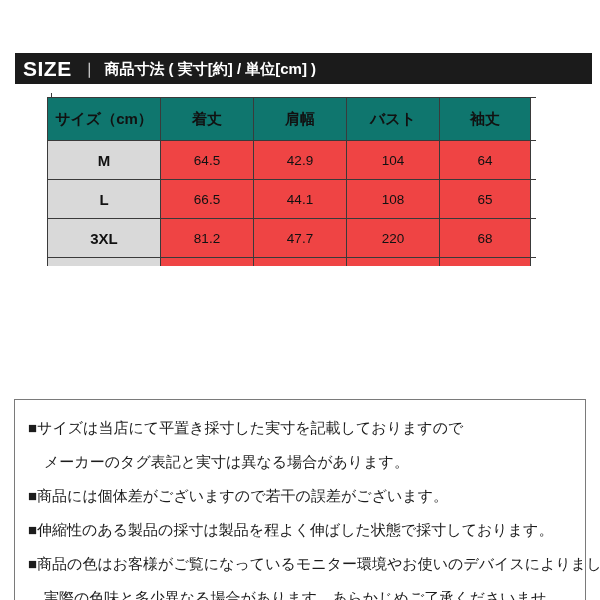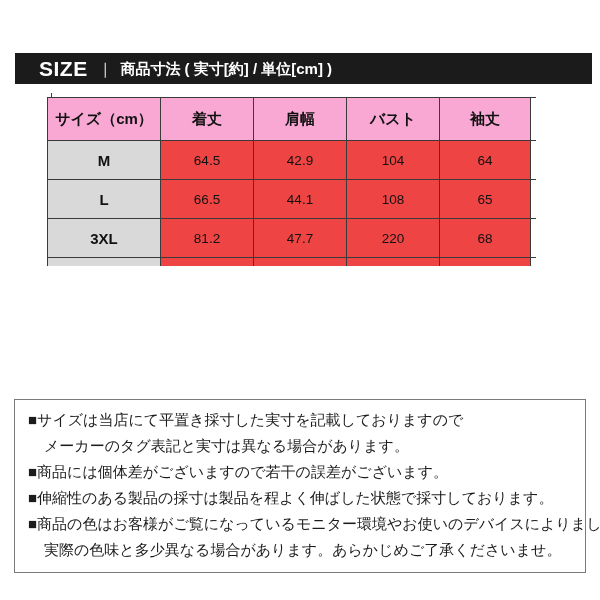--- a/index.html
+++ b/index.html
@@ -28,21 +28,20 @@
     display: flex;
     align-items: center;
     box-sizing: border-box;
     padding-left: 8px;
   }
   .title-bar .size-label {
     font-size: 21px;
     font-weight: bold;
     letter-spacing: 0.5px;
     line-height: 1;
-    margin-left: 16px;
   }
   .title-bar .separator {
     font-size: 15px;
     font-weight: normal;
     margin: 0 8px 0 10px;
     line-height: 1;
   }
   .title-bar .subtitle {
     font-size: 15px;
     font-weight: bold;
@@ -71,21 +70,21 @@
   }
   table.size-table th,
   table.size-table td {
     border: 1px solid #3a3a3a;
     text-align: center;
     vertical-align: middle;
     padding: 0;
     color: #111111;
   }
   table.size-table thead th {
-    background: #f9a8d4;
+    background: #0f766e;
     height: 42px;
     font-size: 15px;
     font-weight: bold;
   }
   table.size-table tbody tr.data-row {
     height: 39px;
   }
   table.size-table tbody th.size-cell {
     background: #d9d9d9;
     font-size: 15px;
@@ -122,20 +121,21 @@
     box-sizing: border-box;
     border: 1px solid #7a7a7a;
     background: #ffffff;
     padding: 7px 12px 9px 13px;
   }
   .note-line {
     font-size: 15px;
     line-height: 26px;
     color: #1c1c1c;
     white-space: nowrap;
+    margin-top: 8px;
   }
   .note-line.indent {
     padding-left: 16px;
   }
 </style>
 </head>
 <body>
 
 <div class="canvas">
 

